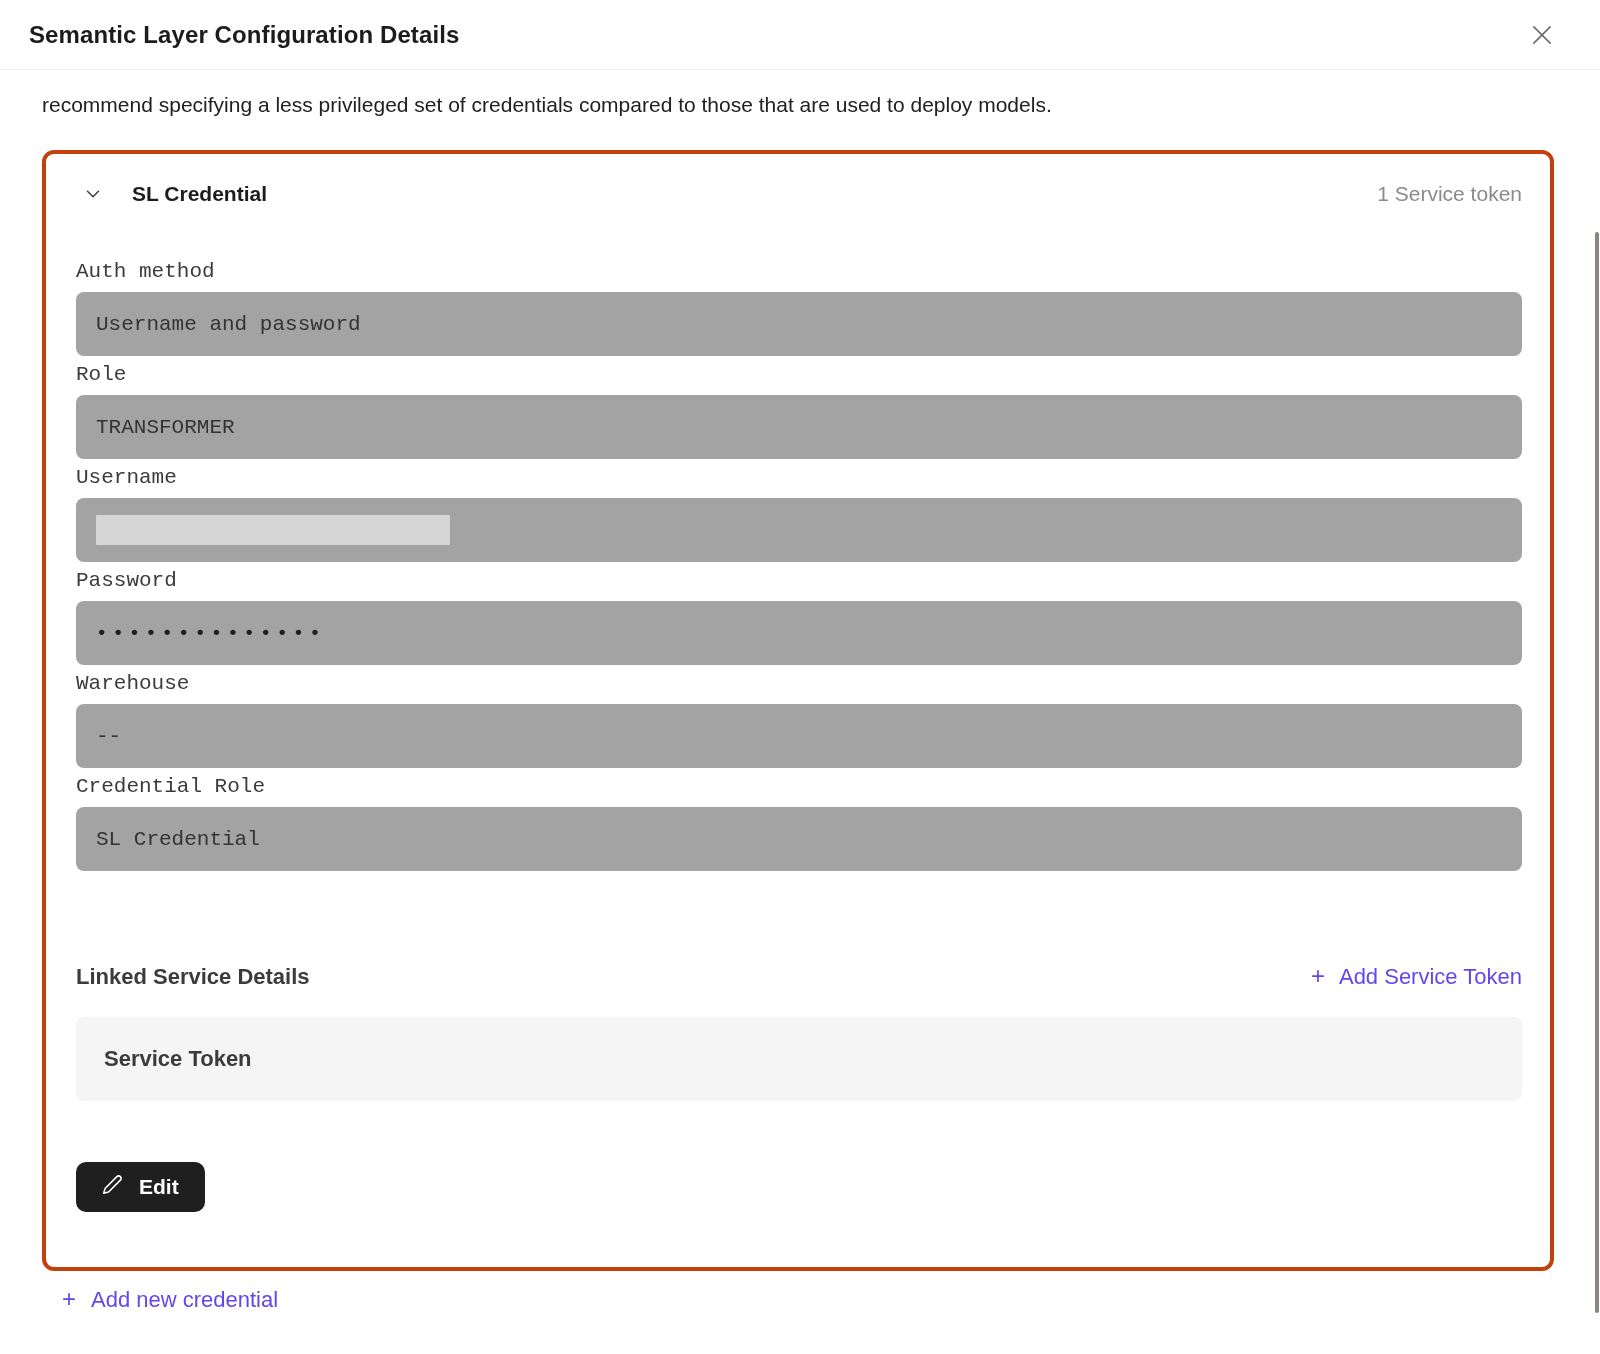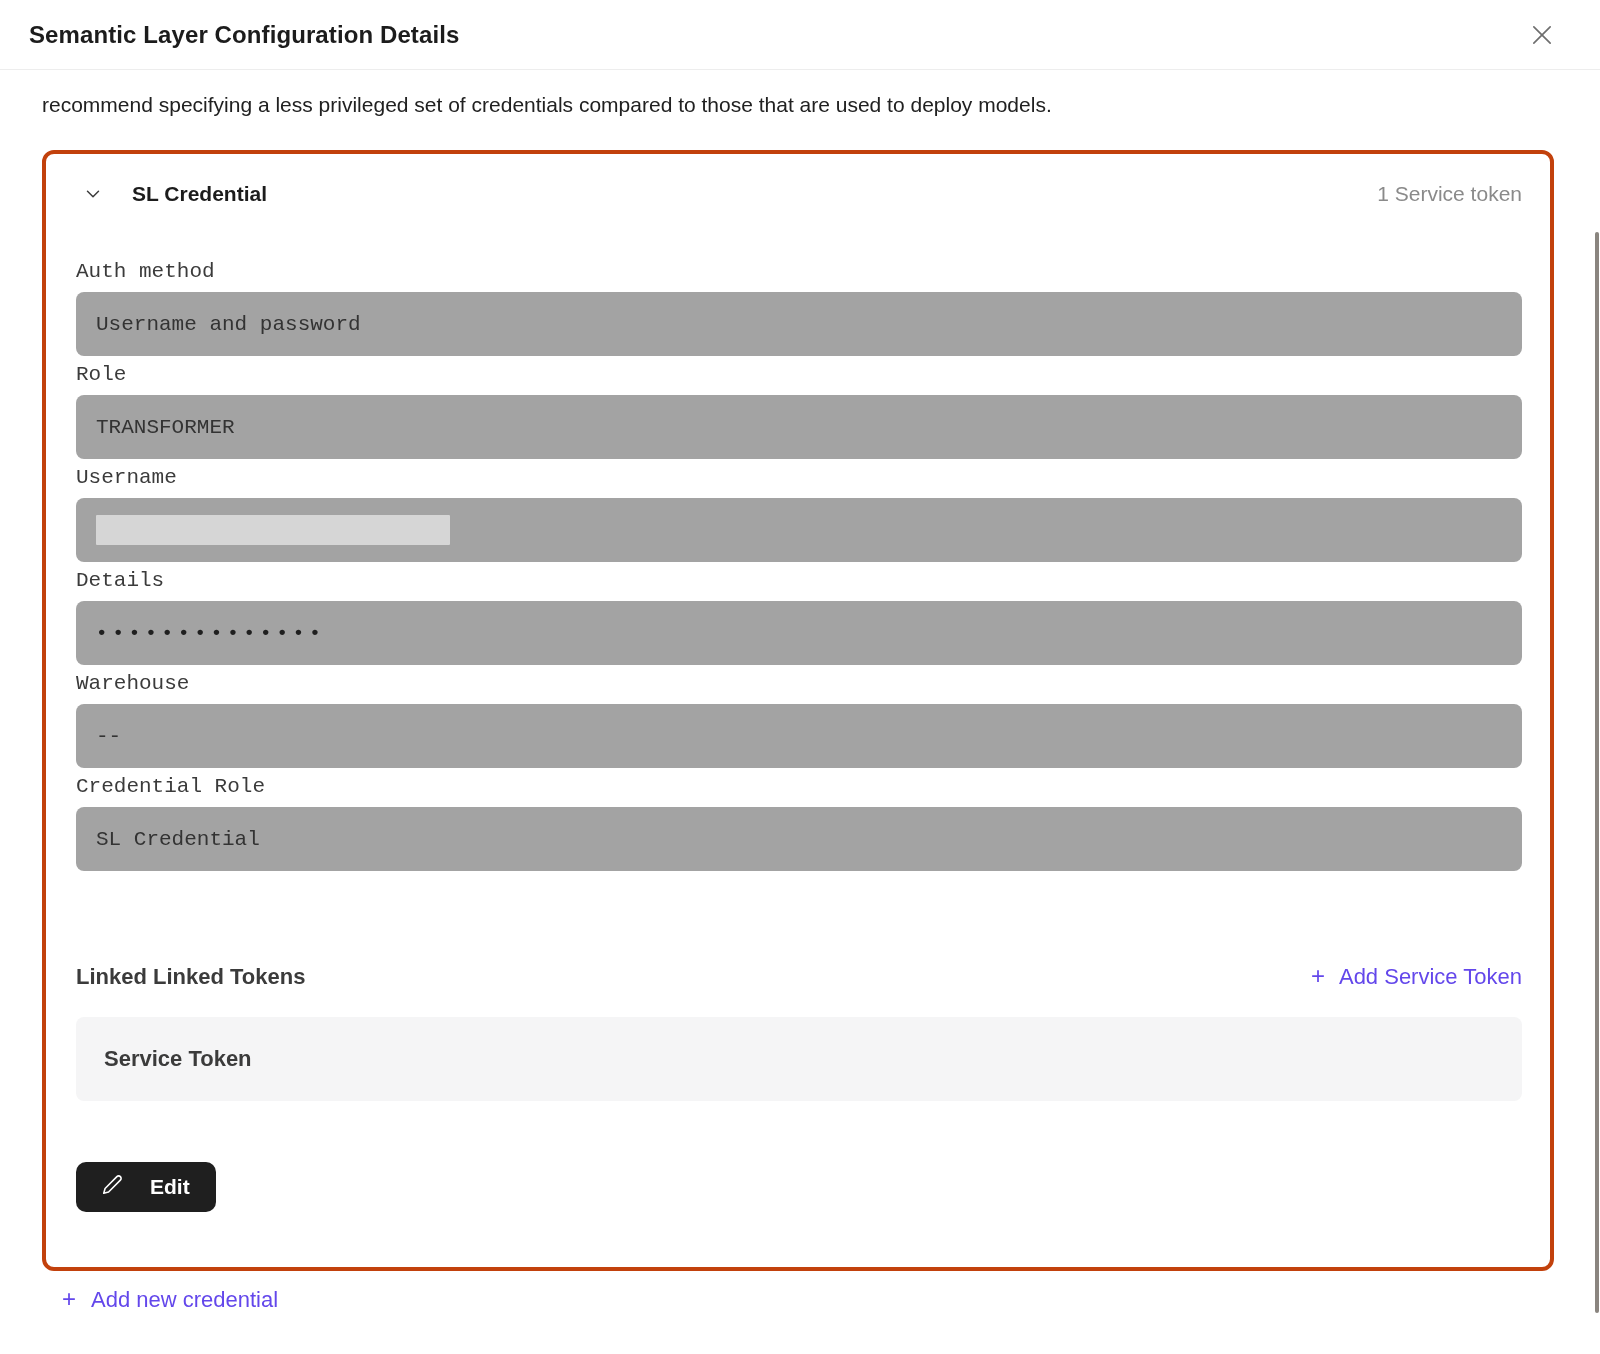--- a/index.html
+++ b/index.html
@@ -160,21 +160,21 @@
     font-size: 22px;
     font-weight: 700;
     color: #3b3b3b;
   }
 
   
   .edit-btn {
     margin-top: 61px;
     display: inline-flex;
     align-items: center;
-    gap: 27px;
+    gap: 16px;
     background: #1f1f1f;
     color: #ffffff;
     border: none;
     border-radius: 10px;
     height: 50px;
     padding: 0 26px;
     font-family: "Liberation Sans", sans-serif;
     font-size: 21px;
     font-weight: 600;
     cursor: pointer;
@@ -240,41 +240,41 @@
     </div>
 
     <div class="field-group">
       <div class="field-label">Username</div>
       <div class="field-box">
         <div class="redact-bar"></div>
       </div>
     </div>
 
     <div class="field-group">
-      <div class="field-label">Details</div>
+      <div class="field-label">Password</div>
       <div class="field-box">
         <span class="password-dots">••••••••••••••</span>
       </div>
     </div>
 
     <div class="field-group">
       <div class="field-label">Warehouse</div>
       <div class="field-box">--</div>
     </div>
 
     <div class="field-group">
       <div class="field-label">Credential Role</div>
       <div class="field-box">SL Credential</div>
     </div>
 
   </div>
 
   
   <div class="linked-row">
-    <span class="linked-title">Linked Linked Tokens</span>
+    <span class="linked-title">Linked Service Details</span>
     <button class="purple-link">
       <span class="plus">+</span>
       <span>Add Service Token</span>
     </button>
   </div>
 
   <div class="token-box">Service Token</div>
 
   
   <button class="edit-btn">

